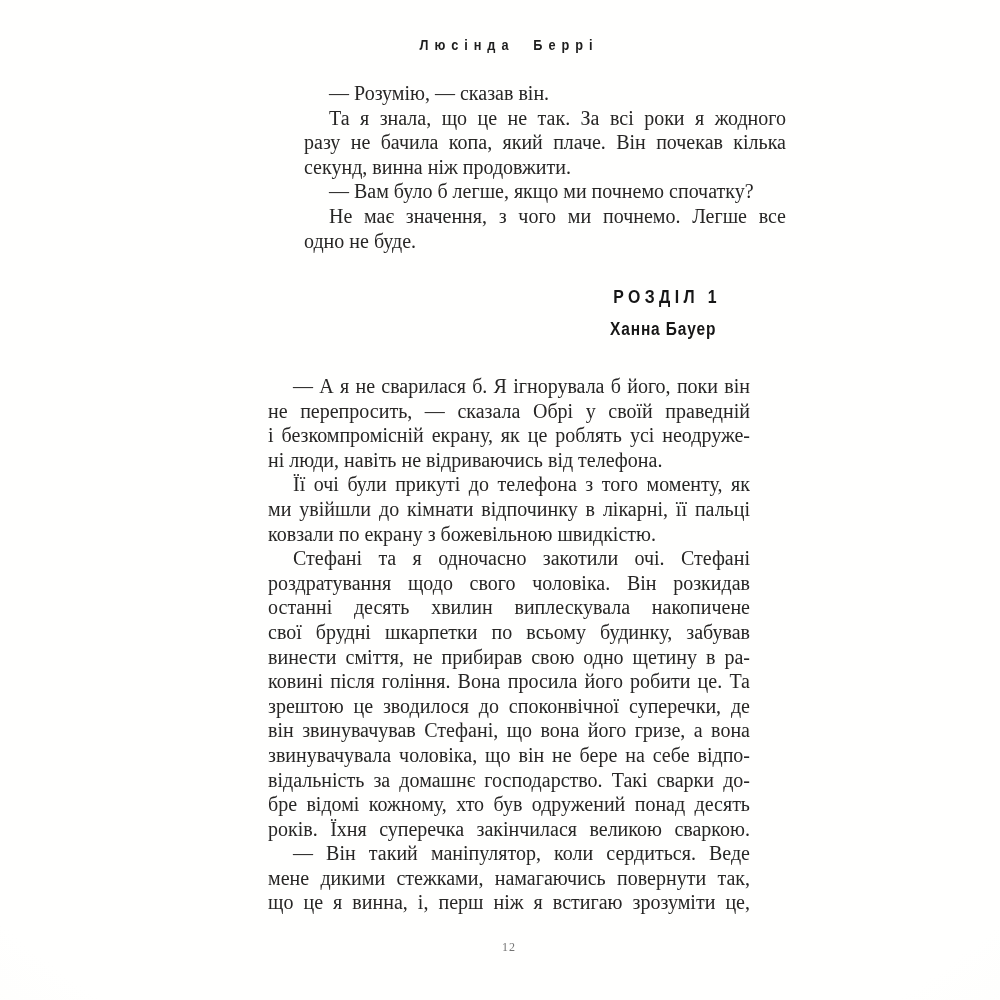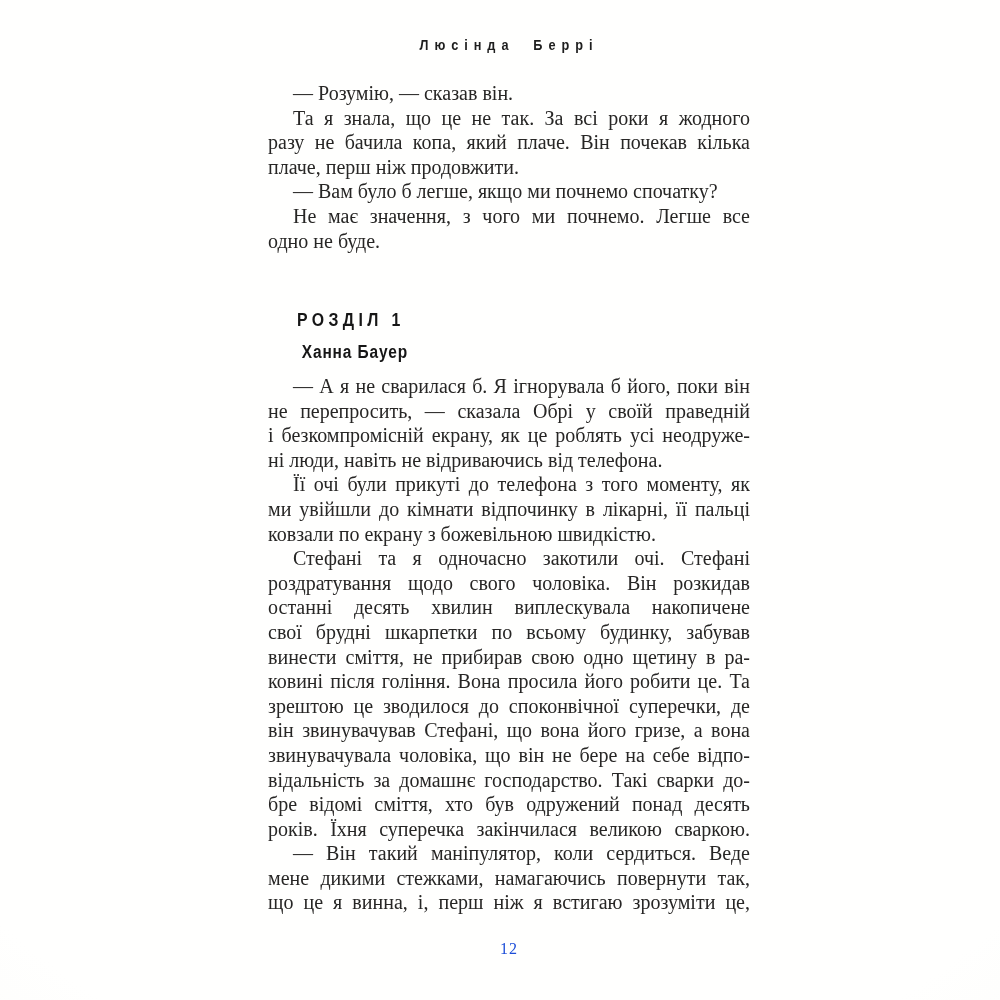--- a/index.html
+++ b/index.html
@@ -27,29 +27,29 @@
     transform: scaleX(0.85);
   }
   .textblock {
     position: absolute;
     left: 268px; width: 482px;
     font-size: 20px;
     line-height: 24.6px;
     color: #272625;
     text-rendering: optimizeLegibility;
   }
-  #front-matter { top: 81px; }
+  #front-matter { top: 81px; margin-left: 36px; }
   #main-body   { top: 374px; }
   .line { text-align: justify; text-align-last: justify; white-space: normal; }
   .line.last  { text-align-last: left; }
   .line.first { padding-left: 25px; }
   .chapter {
     position: absolute;
-    top: 309px; left: 268px; width: 482px;
-    text-align: left;
+    top: 286px; left: 268px; width: 482px;
+    text-align: right;
     font-family: "Liberation Sans", sans-serif;
     font-weight: 700;
     color: #161616;
   }
   .chapter-label {
     display: block;
     font-size: 18px;
     line-height: 22px;
     letter-spacing: 5px;
     transform: scaleX(0.88);
@@ -59,40 +59,40 @@
     margin-top: 10px;
     font-size: 18px;
     line-height: 22px;
     letter-spacing: 1px;
     transform: scaleX(0.86);
   }
   .page-number {
     position: absolute;
     top: 940px; left: 268px; width: 482px;
     text-align: center;
-    font-size: 16px;
+    font-size: 12px;
     letter-spacing: 1px;
-    color: #1d4ed8;
+    color: #737373;
   }
 </style>
 </head>
 <body>
 
 <div class="page"></div>
 
 <div class="running-head">Люсінда Беррі</div>
 
 <div class="textblock" id="front-matter">
     <div class="para">
       <div class="line first last">— Розумію, — сказав він.</div>
     </div>
     <div class="para">
       <div class="line first">Та я знала, що це не так. За всі роки я жодного</div>
       <div class="line">разу не бачила копа, який плаче. Він почекав кілька</div>
-      <div class="line last">плаче, перш ніж продовжити.</div>
+      <div class="line last">секунд, винна ніж продовжити.</div>
     </div>
     <div class="para">
       <div class="line first last">— Вам було б легше, якщо ми почнемо спочатку?</div>
     </div>
     <div class="para">
       <div class="line first">Не має значення, з чого ми почнемо. Легше все</div>
       <div class="line last">одно не буде.</div>
     </div>
   </div>
 
@@ -117,21 +117,21 @@
       <div class="line first">Стефані та я одночасно закотили очі. Стефані</div>
       <div class="line">роздратування щодо свого чоловіка. Він розкидав</div>
       <div class="line">останні десять хвилин виплескувала накопичене</div>
       <div class="line">свої брудні шкарпетки по всьому будинку, забував</div>
       <div class="line">винести сміття, не прибирав свою одно щетину в ра-</div>
       <div class="line">ковині після гоління. Вона просила його робити це. Та</div>
       <div class="line">зрештою це зводилося до споконвічної суперечки, де</div>
       <div class="line">він звинувачував Стефані, що вона його гризе, а вона</div>
       <div class="line">звинувачувала чоловіка, що він не бере на себе відпо-</div>
       <div class="line">відальність за домашнє господарство. Такі сварки до-</div>
-      <div class="line">бре відомі сміття, хто був одружений понад десять</div>
+      <div class="line">бре відомі кожному, хто був одружений понад десять</div>
       <div class="line">років. Їхня суперечка закінчилася великою сваркою.</div>
     </div>
     <div class="para">
       <div class="line first">— Він такий маніпулятор, коли сердиться. Веде</div>
       <div class="line">мене дикими стежками, намагаючись повернути так,</div>
       <div class="line">що це я винна, і, перш ніж я встигаю зрозуміти це,</div>
     </div>
   </div>
 
 <div class="page-number">12</div>

